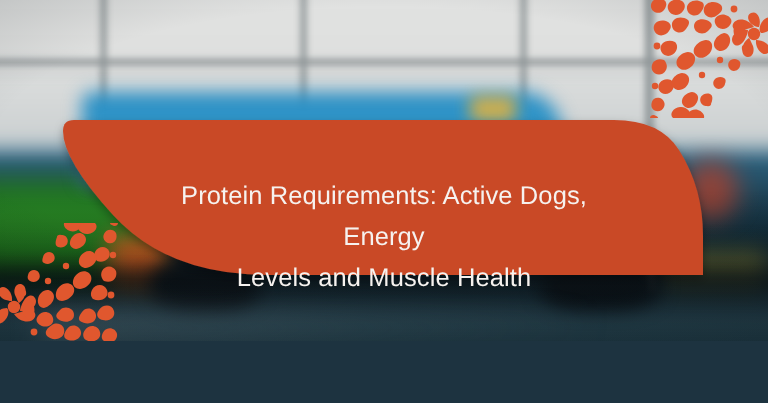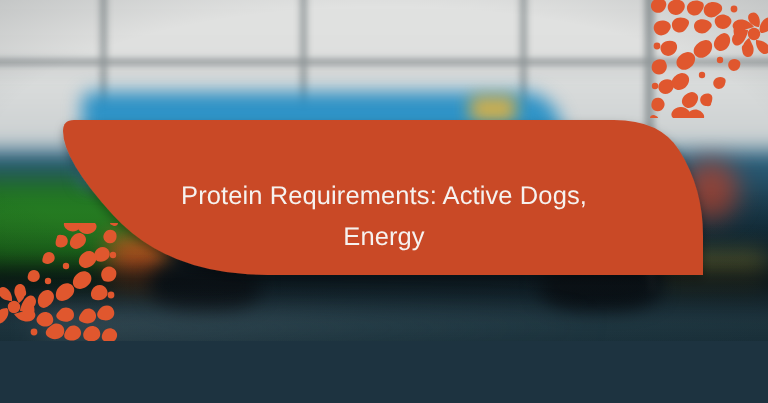--- a/index.html
+++ b/index.html
@@ -199,20 +199,21 @@
                Q 703,188 703,236
                L 703,275
                L 268,275
                Q 168,275 113,215
                Q 63,160 63,131
                Z" fill="#c94a28" filter="url(#bannerShadow)"></path>
     </svg>
 
     <div class="banner-title">
       <span>Protein Requirements: Active Dogs, Energy</span>
+      <span class="l2">Levels and Muscle Health</span>
     </div>
   </div>
 
   <svg class="ornament tr" viewBox="0 0 118 118">
     <g fill="#e0572e" transform="translate(118,0) scale(-1,1)">
 
       <g transform="translate(14,34)">
         <circle cx="0" cy="0" r="6.2"></circle>
         <path d="M0,-7 C6,-16 18,-17 21,-10 C23,-5 17,-2 11,-4 C7,-5 3,-6 0,-7 Z"></path>
         <path d="M6,-4 C16,-6 25,2 21,9 C18,14 12,11 9,5 C7,1 6,-2 6,-4 Z"></path>

